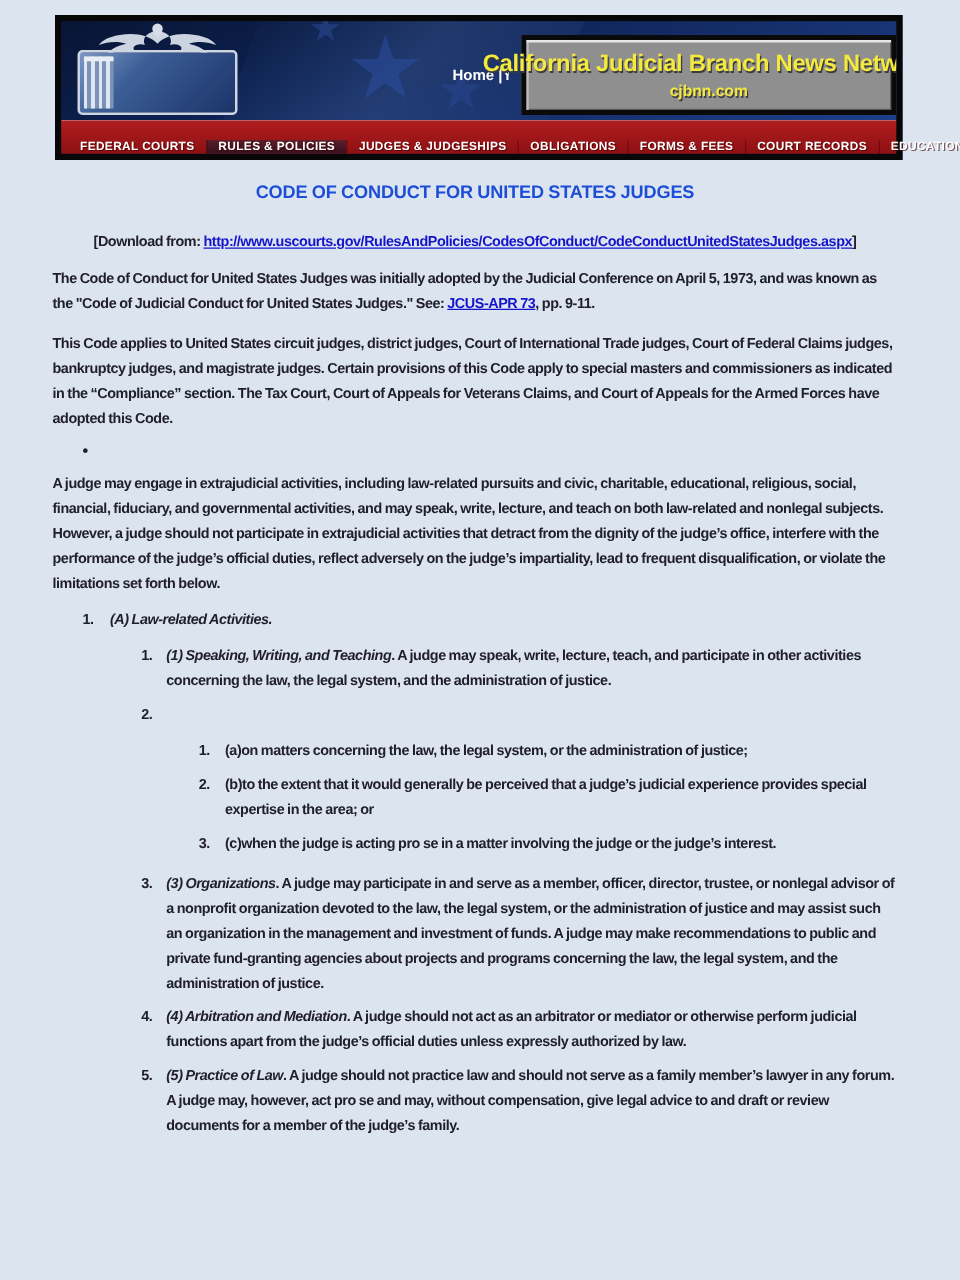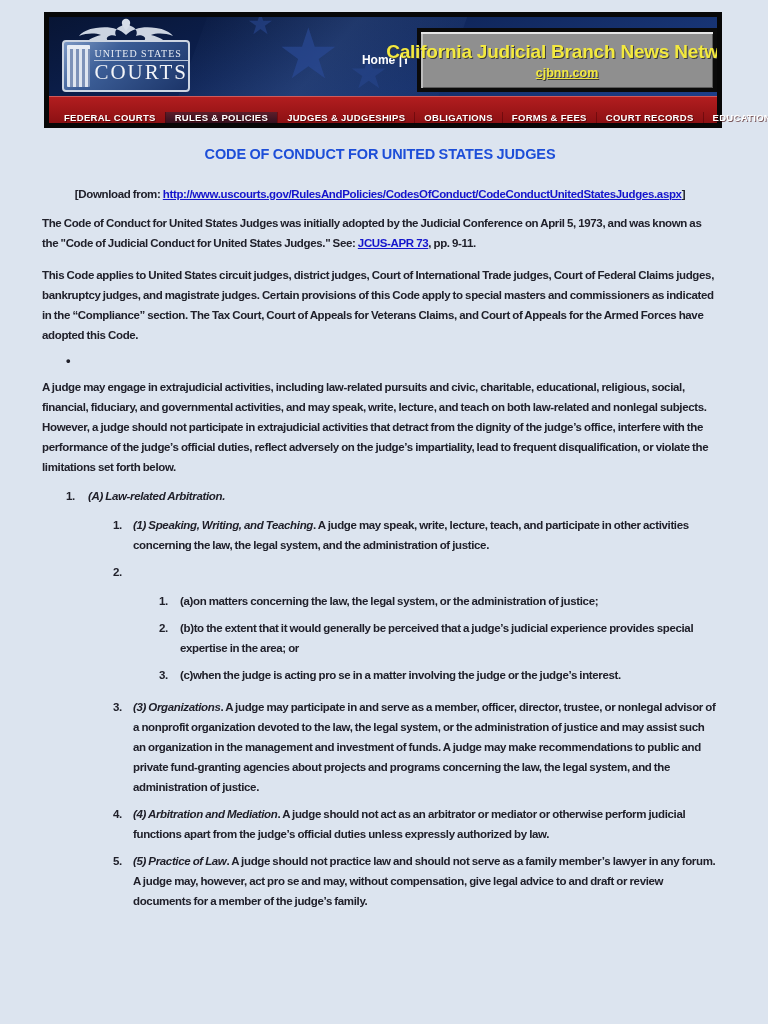--- a/index.html
+++ b/index.html
@@ -65,21 +65,21 @@
   
   .overlay{
     position:absolute;right:0;top:11px;width:300px;height:64px;
     background:#8f8f8f;
     border:4px solid #0a0a0a;box-sizing:border-box;
     box-shadow:inset 0 2px 0 #e6e6e6, inset 2px 0 0 #bdbdbd, inset -1px -1px 0 #5a5a5a;
     display:flex;flex-direction:column;align-items:center;justify-content:center;
   }
   .ov1{color:#f3e93f;font-size:19px;font-weight:bold;letter-spacing:-0.2px;white-space:nowrap;
        text-shadow:1px 1px 0 #3c3c3c;}
-  .ov2{color:#f3e93f;font-size:12.5px;font-weight:bold;margin-top:3px;text-shadow:1px 1px 0 #3c3c3c;text-decoration:underline;}
+  .ov2{color:#f3e93f;font-size:12.5px;font-weight:bold;margin-top:3px;text-shadow:1px 1px 0 #3c3c3c;}
   
   .navbar{
     height:26px;display:flex;align-items:flex-end;
     background:linear-gradient(#b21d1f,#8c1013);
     border-top:1px solid #d05a5a;
     padding-left:6px;
   }
   .nav-item{
     display:flex;align-items:center;padding:0 9px;
     color:#fff;font-size:9.5px;font-weight:bold;letter-spacing:.3px;white-space:nowrap;
@@ -131,24 +131,20 @@
     <span class="star s3">★</span>
 
     <div class="logo">
       <svg class="eagle" width="96" height="30" viewBox="0 0 96 30">
         <path d="M48 20 C41 13 30 11 18 13 C10 14 4 17 1 21 C9 18 17 18 23 20 C15 22 9 25 7 29 C15 26 23 25 30 26 C26 22 33 19 38 21 C35 15 41 10 48 10 C55 10 61 15 58 21 C63 19 70 22 66 26 C73 25 81 26 89 29 C87 25 81 22 73 20 C79 18 87 18 95 21 C92 17 86 14 78 13 C66 11 55 13 48 20 Z" fill="#ccd4e1"></path>
         <circle cx="48" cy="8" r="4.2" fill="#d6dde8"></circle>
         <path d="M44 10 L52 10 L48 16 Z" fill="#d6dde8"></path>
       </svg>
       <div class="logo-box">
         <div class="columns"></div>
-        <div class="logo-text">
-          <div class="logo-line1">UNITED STATES</div>
-          <div class="logo-line2">COURTS</div>
-        </div>
       </div>
     </div>
 
     <div class="home-row">
       <span>Home</span>
       <span>|</span><span class="clip">Y</span>
     </div>
 
     <div class="overlay">
       <div class="ov1">California Judicial Branch News Network</div>
@@ -179,21 +175,21 @@
   <p class="p tight">This Code applies to United States circuit judges, district judges, Court of International Trade judges, Court of Federal Claims judges, bankruptcy judges, and magistrate judges. Certain provisions of this Code apply to special masters and commissioners as indicated in the “Compliance” section. The Tax Court, Court of Appeals for Veterans Claims, and Court of Appeals for the Armed Forces have adopted this Code.</p>
 
   <div class="row bullet-row">
     <span class="marker">•</span>
   </div>
 
   <p class="p" style="margin-bottom:9px;">A judge may engage in extrajudicial activities, including law-related pursuits and civic, charitable, educational, religious, social, financial, fiduciary, and governmental activities, and may speak, write, lecture, and teach on both law-related and nonlegal subjects. However, a judge should not participate in extrajudicial activities that detract from the dignity of the judge’s office, interfere with the performance of the judge’s official duties, reflect adversely on the judge’s impartiality, lead to frequent disqualification, or violate the limitations set forth below.</p>
 
   <div class="row lvl1">
     <span class="marker">1.</span>
-    <span class="it">(A) Law-related Arbitration.</span>
+    <span class="it">(A) Law-related Activities.</span>
   </div>
 
   <div class="row lvl2">
     <span class="marker">1.</span>
     <span><span class="it">(1) Speaking, Writing, and Teaching</span><span>. A judge may speak, write, lecture, teach, and participate in other activities concerning the law, the legal system, and the administration of justice.</span></span>
   </div>
 
   <div class="row lvl2" style="margin-bottom:2px;">
     <span class="marker">2.</span>
   </div>

